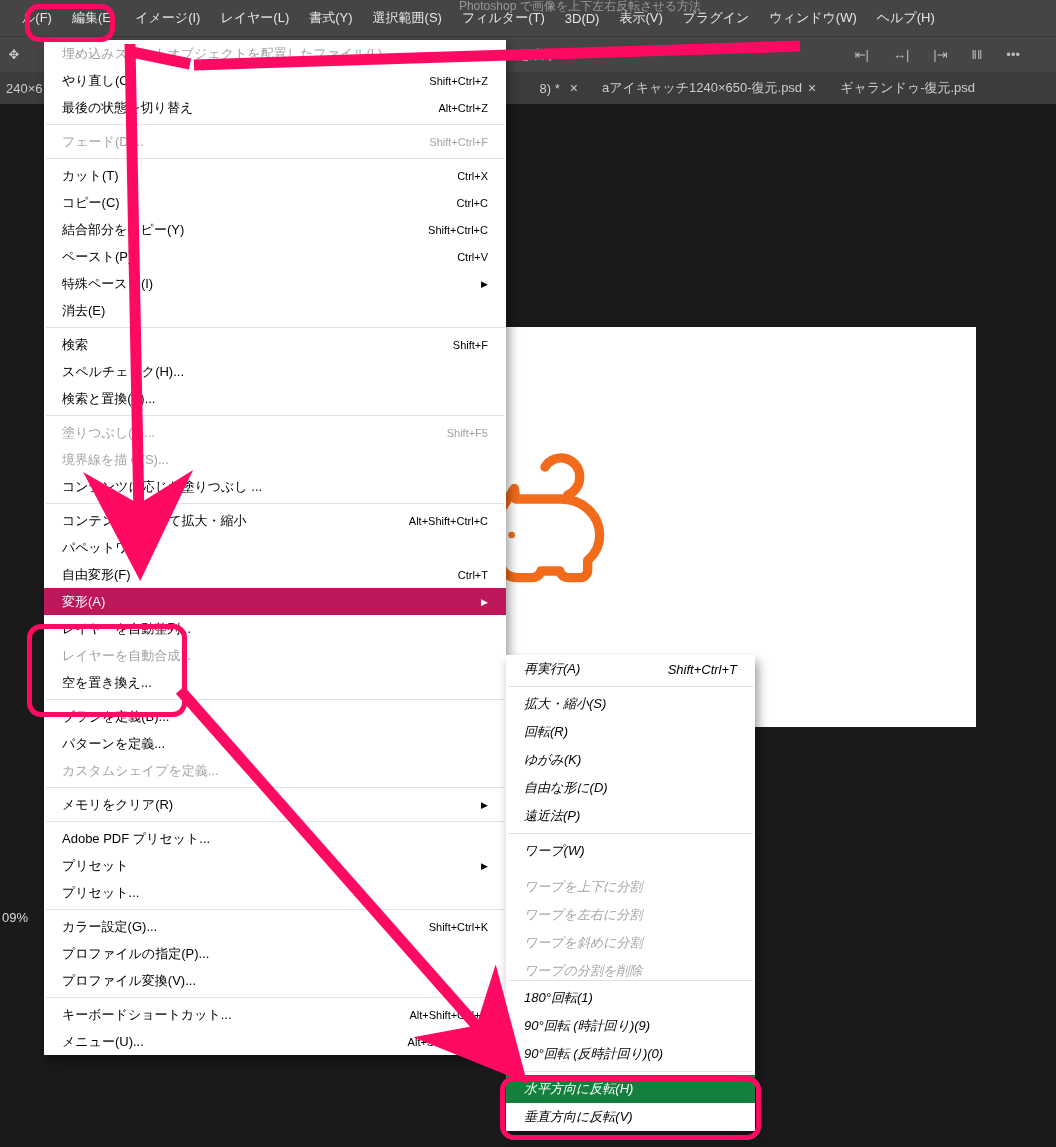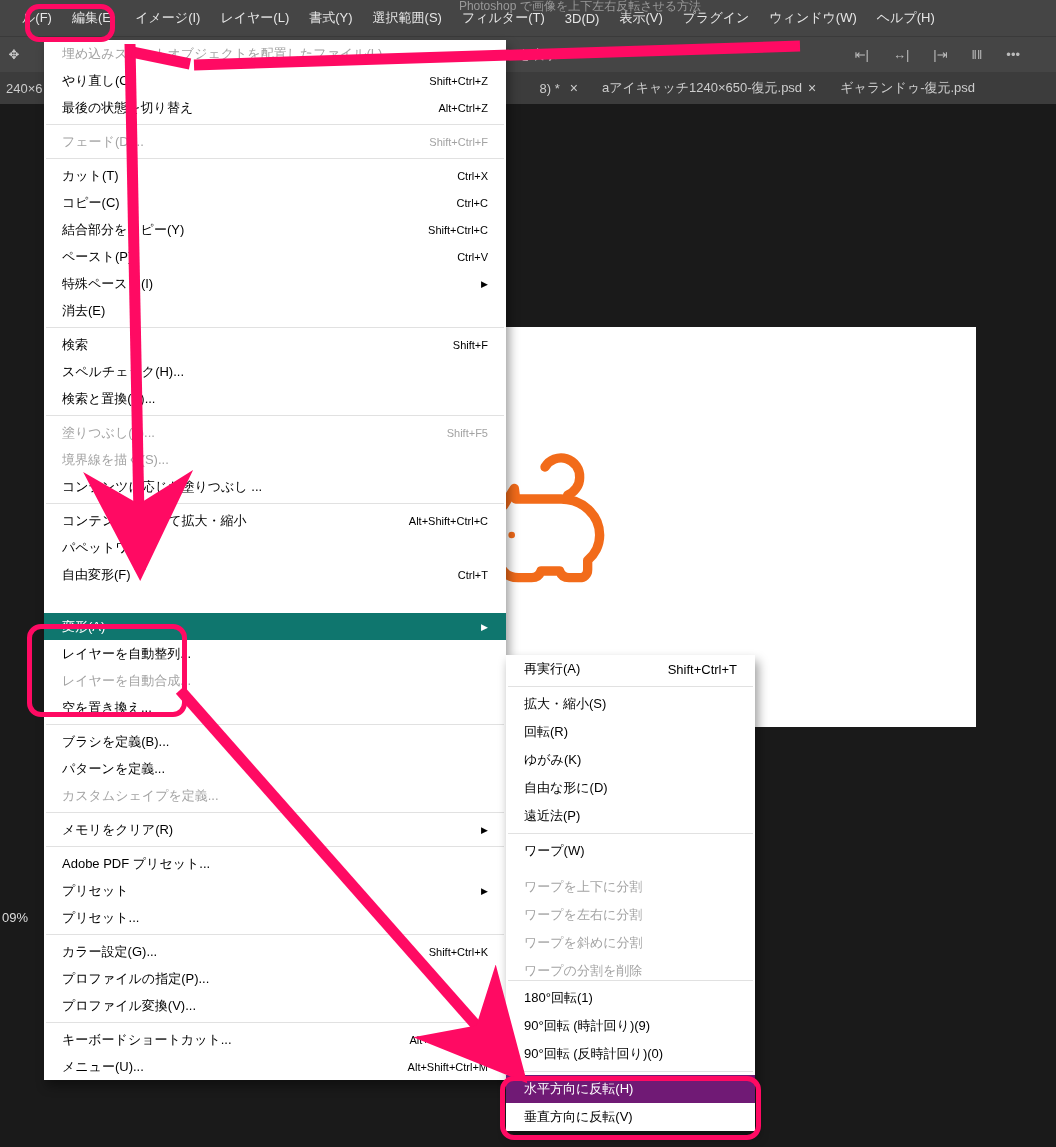--- a/index.html
+++ b/index.html
@@ -24,30 +24,30 @@
   .pig { position:relative; }
   .pig-svg { display:block; }
 
   .zoom { position:absolute; left:2px; top:910px; color:#ddd; font-size:13px;}
 
   .dropdown { position: absolute; left: 44px; top: 40px; width: 462px; background: #fff; color: #000; box-shadow: 3px 6px 10px rgba(0,0,0,.4); z-index: 5; }
   .dropdown .row { display: flex; align-items: center; height: 27px; padding: 0 18px; white-space: nowrap; }
   .dropdown .row .label { flex: 1; }
   .dropdown .row .sc { color: #000; font-size: 11px; }
   .dropdown .row.disabled .label, .dropdown .row.disabled .sc { color: #a3a3a3; }
-  .dropdown .row.sel { background: #0f766e; color: #fff; margin-top: 25px; }
+  .dropdown .row.sel { background: #be185d; color: #fff; }
   .dropdown .sep { height: 1px; background: #e1e1e1; margin: 3px 2px; }
   .dropdown .arrow { margin-left: 6px; }
 
-  .submenu { position:absolute; left:506px; top:655px; width:249px; background:#fff; color:#000; box-shadow: 3px 6px 10px rgba(0,0,0,.4); z-index:6; }
+  .submenu { position:absolute; left:506px; top:655px; width:249px; background:#fff; color:#000; box-shadow: 3px 6px 10px rgba(0,0,0,.4); z-index:6;font-style:italic; }
   .submenu .row { display:flex; align-items:center; height:28px; padding:0 18px; white-space:nowrap; }
   .submenu .row .label { flex:1; }
   .submenu .row .sc { color:#000; font-size:13px; }
   .submenu .row.disabled .label, .submenu .row.disabled .sc { color:#a3a3a3;margin-top:15px; }
-  .submenu .row.sel { background:#701a75; color:#fff; }
+  .submenu .row.sel { background:#15803d; color:#fff; }
   .submenu .sep { height:1px; background:#e1e1e1; margin:3px 2px; }
 
   
   .hl { position:absolute; border:5px solid #ff0a63; border-radius:14px; z-index:10; pointer-events:none; }
   .hl1 { left:25px; top:4px; width:90px; height:38px; }
   .hl2 { left:27px; top:624px; width:160px; height:93px; }
   .hl3 { left:500px; top:1076px; width:261px; height:64px; }
 
   svg.arrow-anno { position:absolute; z-index:9; pointer-events:none; }
 </style>

